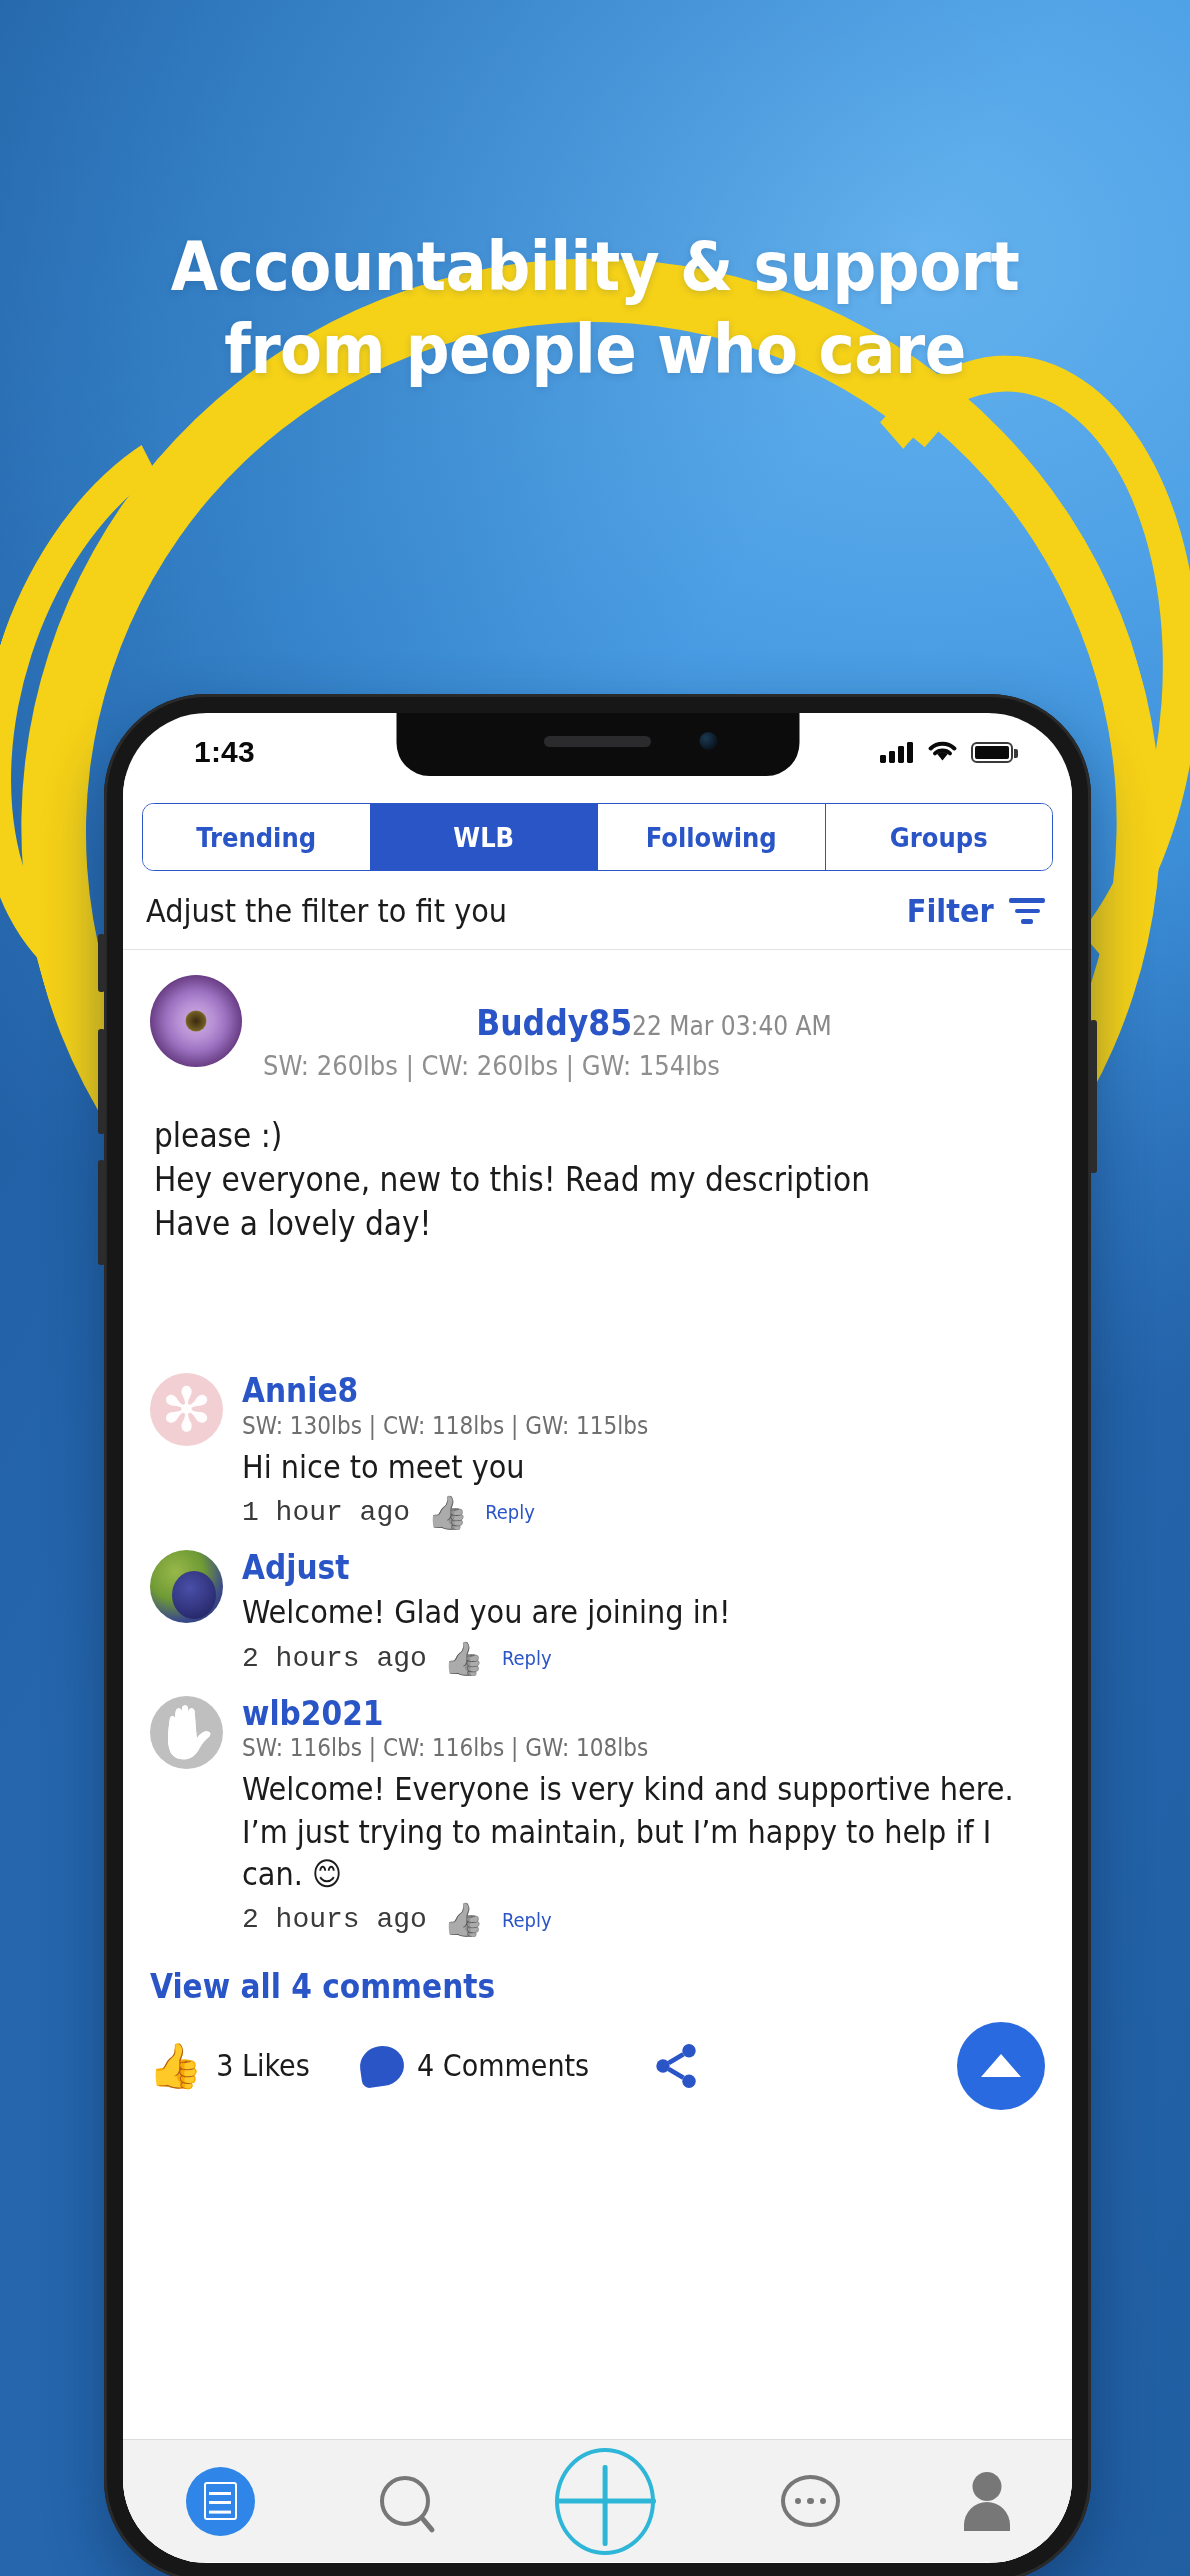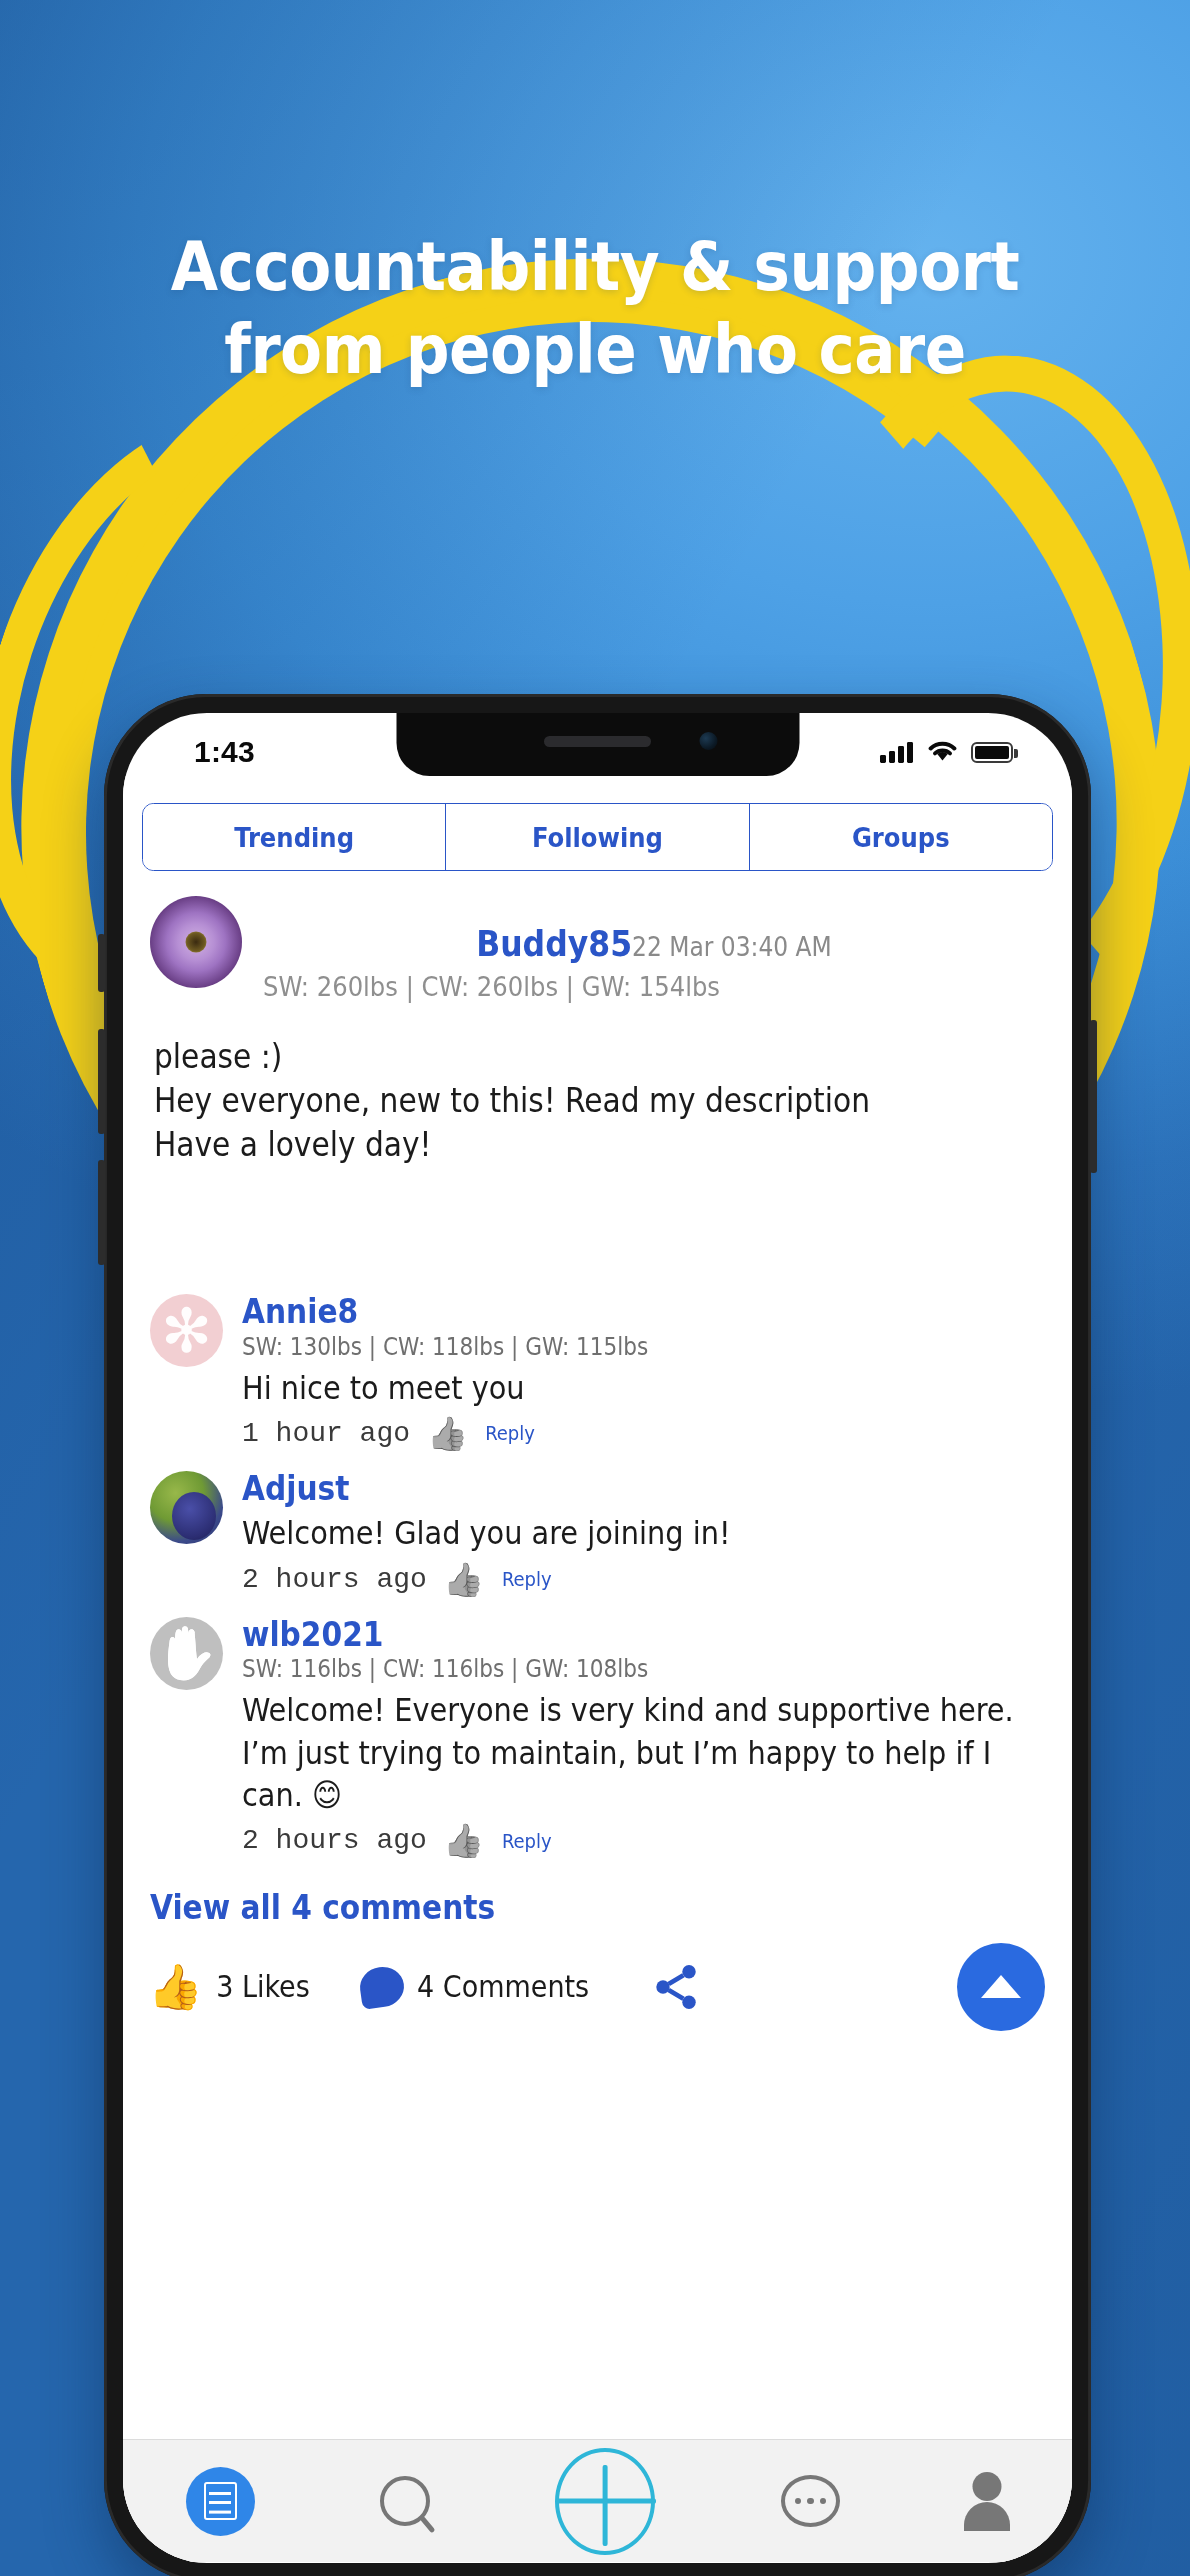--- a/index.html
+++ b/index.html
@@ -314,24 +314,36 @@
         <span class="battery">
             <span></span>
           </span>
       </div>
     </div>
 
     <div id="app">
 
       <div id="tabbar">
         <div class="tab">Trending</div>
+        <div class="tab active">WLB</div>
         <div class="tab">Following</div>
         <div class="tab">Groups</div>
       </div>
 
+      <div id="filterrow">
+        <div id="filter-hint">Adjust the filter to fit you</div>
+        <div id="filter-btn">
+          <span id="filter-label">Filter</span>
+          <span id="filter-icon">
+              <i></i>
+              <i></i>
+              <i></i>
+            </span>
+        </div>
+      </div>
 
       <div id="feed">
 
         <div class="post-head">
           <div class="avatar av-flower"></div>
           <div class="post-meta">
             <div class="post-row1">
               <span class="username">Buddy85</span>
               <span class="timestamp">22 Mar 03:40 AM</span>
             </div>

